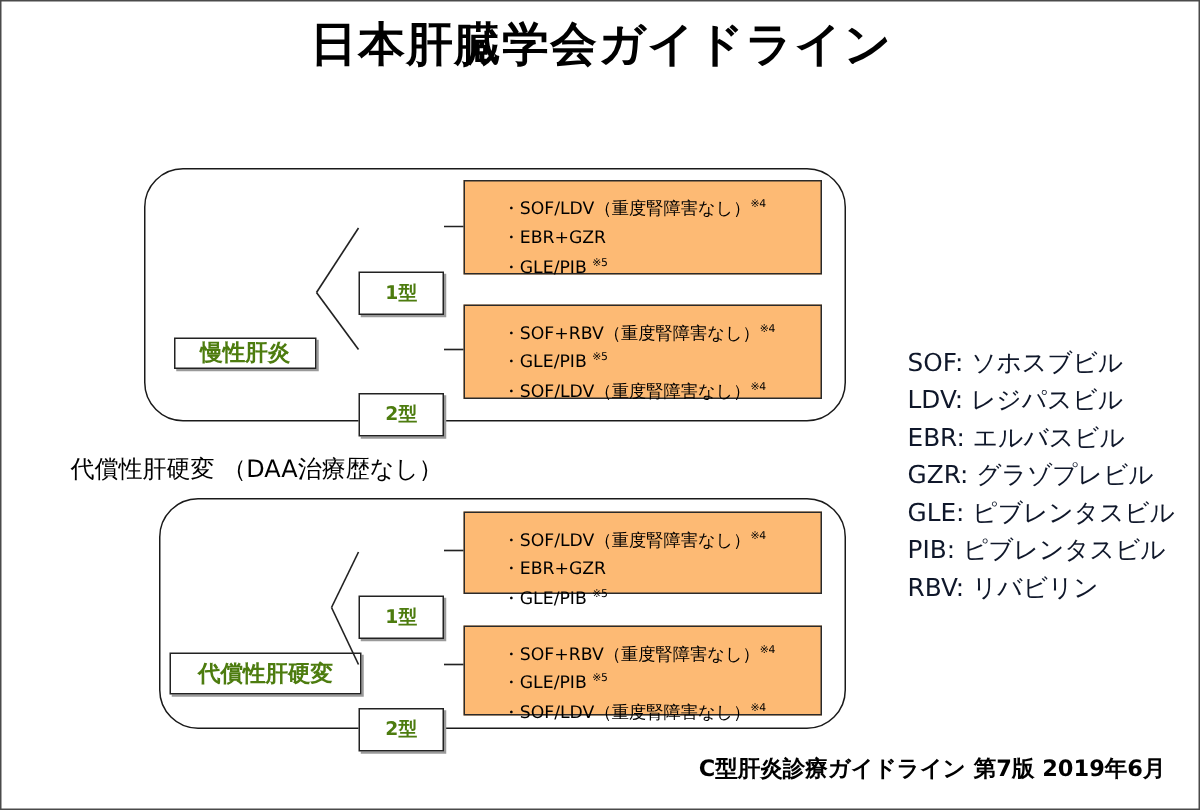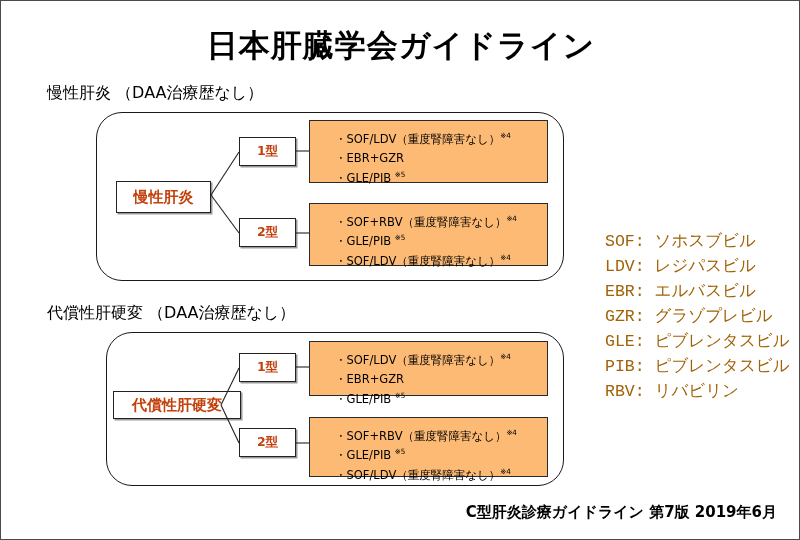--- a/index.html
+++ b/index.html
@@ -17,21 +17,21 @@
     background: #ffffff;
     border: 1px solid #4a4a4a;
     box-sizing: border-box;
     overflow: hidden;
   }
 
   
   .page-title {
     position: absolute;
     left: 0;
-    top: 24px;
+    top: 8px;
     width: 800px;
     text-align: center;
     font-size: 31px;
     font-weight: 700;
     letter-spacing: 1px;
     color: #000000;
     white-space: nowrap;
   }
 
   
@@ -55,22 +55,23 @@
   
   .node-box {
     position: absolute;
     border: 1.3px solid #222222;
     box-sizing: border-box;
     background: #ffffff;
     box-shadow: 1.5px 1.5px 0 0 #9a9a9a;
     display: flex;
     align-items: center;
     justify-content: center;
-    color: #c2410c;
-    white-space: nowrap;
+    color: #4d7c0f;
+    white-space: nowrap;
+    margin-top: 44px;
   }
   .root-node {
     font-size: 15px;
     font-weight: 700;
   }
   .type-node {
     font-size: 12.5px;
     font-weight: 700;
   }
 
@@ -107,48 +108,46 @@
 
   
   .legend {
     position: absolute;
     left: 604px;
     top: 228px;
   }
   .legend-row {
     font-size: 16.5px;
     line-height: 25px;
-    color: #a16207;
-    white-space: nowrap;
-    font-family: Liberation Mono, monospace;
+    color: #0f172a;
+    white-space: nowrap;
   }
 
   
   .footer-text {
     position: absolute;
     right: 22px;
     top: 502px;
     font-size: 15px;
     color: #000000;
     white-space: nowrap;
     font-weight: bold;
   }
 </style>
 </head>
 <body>
 
 <div id="page">
 
   <div class="page-title">日本肝臓学会ガイドライン</div>
 
-  <div class="section-heading" style="left:46px; top:82px;">慢性肝炎 （DAA治療歴なし）</div>
 
   <div class="group-box" style="left:95px; top:111px; width:468px; height:169px;"></div>
 
-  <div class="node-box root-node" style="left:115px; top:180px; width:95px; height:32px;">慢性肝炎</div>
+  <div class="node-box root-node" style="left:115px; top:180px; width:95px; height:21px;">慢性肝炎</div>
 
   <div class="node-box type-node" style="left:238px; top:136px; width:57px; height:29px;">1型</div>
 
   <div class="node-box type-node" style="left:238px; top:217px; width:57px; height:29px;">2型</div>
 
   <div class="tx-box" style="left:308px; top:119px; width:239px; height:63px;">
     <div class="tx-line"><span>・SOF/LDV（重度腎障害なし）</span><span class="sup">※4</span></div>
     <div class="tx-line"><span>・EBR+GZR</span><span class="sup"></span></div>
     <div class="tx-line"><span>・GLE/PIB </span><span class="sup">※5</span></div>
   </div>

